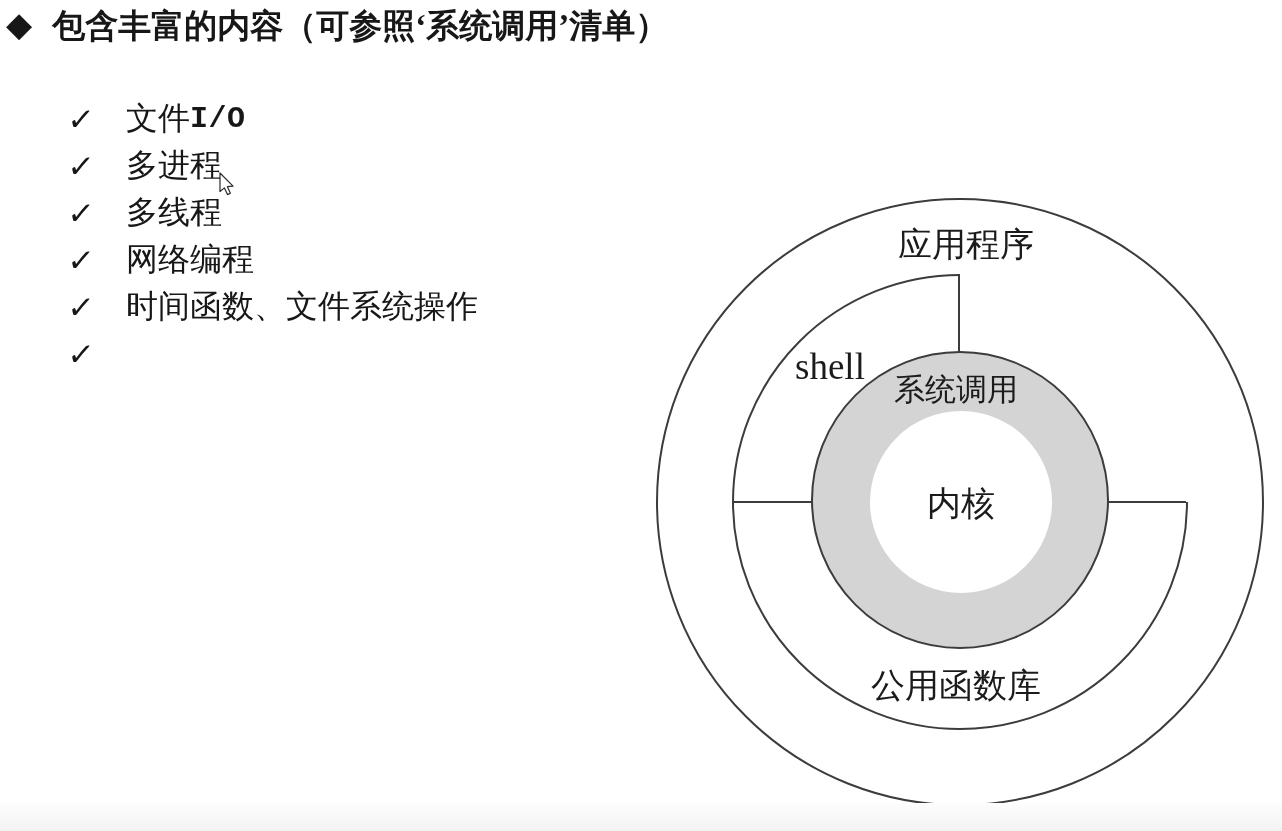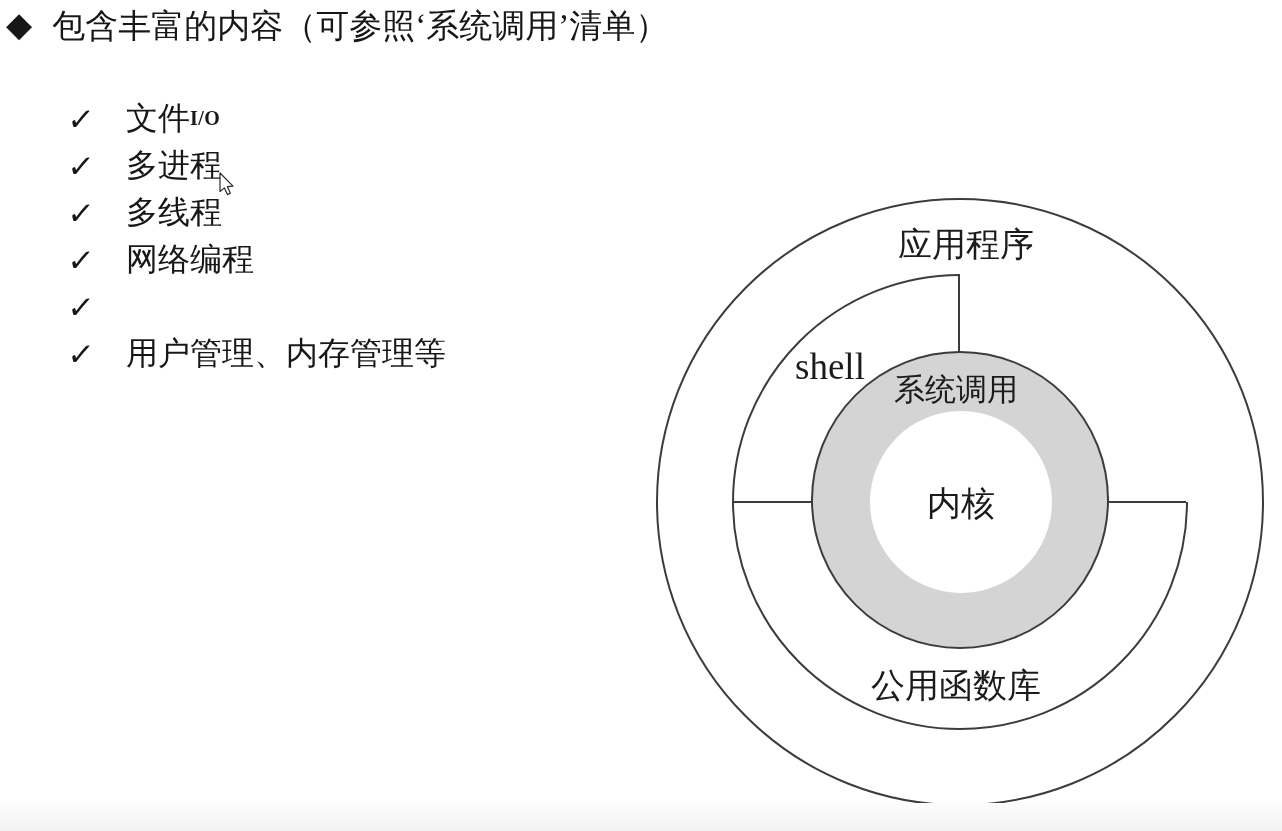--- a/index.html
+++ b/index.html
@@ -20,43 +20,43 @@
     display: flex; align-items: center; gap: 20px;
     white-space: nowrap;
   }
   .title-bullet {
     font-size: 34px; line-height: 1;
     font-family: "DejaVu Sans", sans-serif;
     transform: translateY(-2px);
   }
   .title-text {
     font-size: 33px; line-height: 1.1;
-    font-weight: 400;
+    font-weight: 700;
   }
 
   
   .checklist {
     position: absolute; left: 68px; top: 95px;
     list-style: none;
   }
   .check-item {
     display: flex; align-items: center;
     height: 47px;
     font-size: 32px; font-weight: 500;
     white-space: nowrap;
   }
   .check-mark {
     width: 58px;
     font-family: "DejaVu Sans", sans-serif;
     font-size: 31px; font-weight: 700;
     transform: skewX(-6deg);
   }
   .seg-bold {
-    font-family: Liberation Serif, serif;
-    font-weight: 700; font-size: 20px;
+    font-family: Liberation Mono, monospace;
+    font-weight: 700; font-size: 30px;
     letter-spacing: 0.5px;
   }
 
   
   .diagram-svg { position: absolute; left: 0; top: 0; }
   .ring { fill: none; stroke: #3c3c3c; stroke-width: 2; }
   .ring-filled { stroke: #3c3c3c; stroke-width: 2; }
   .plain { stroke: none; }
   .dlabel {
     fill: #1b1b1b;
@@ -103,26 +103,26 @@
       <span class="seg-bold"></span>
       <span></span>
   </li>
   <li class="check-item">
     <span class="check-mark">✓</span>
     <span>网络</span>
       <span>编程</span>
   </li>
   <li class="check-item">
     <span class="check-mark">✓</span>
+    <span>时间函数、文件系统操作</span>
       <span class="seg-bold"></span>
       <span></span>
   </li>
   <li class="check-item">
     <span class="check-mark">✓</span>
-    <span>用户管理、内存管理等</span>
       <span class="seg-bold"></span>
       <span></span>
   </li>
 </ul>
 
 <svg class="diagram-svg" width="1282" height="831" viewBox="0 0 1282 831">
 
   <circle cx="960" cy="502" r="303" fill="#ffffff" class="ring-filled"></circle>
 
   <path d="M 960 275 A 227 227 0 1 0 1187 502" class="ring"></path>

